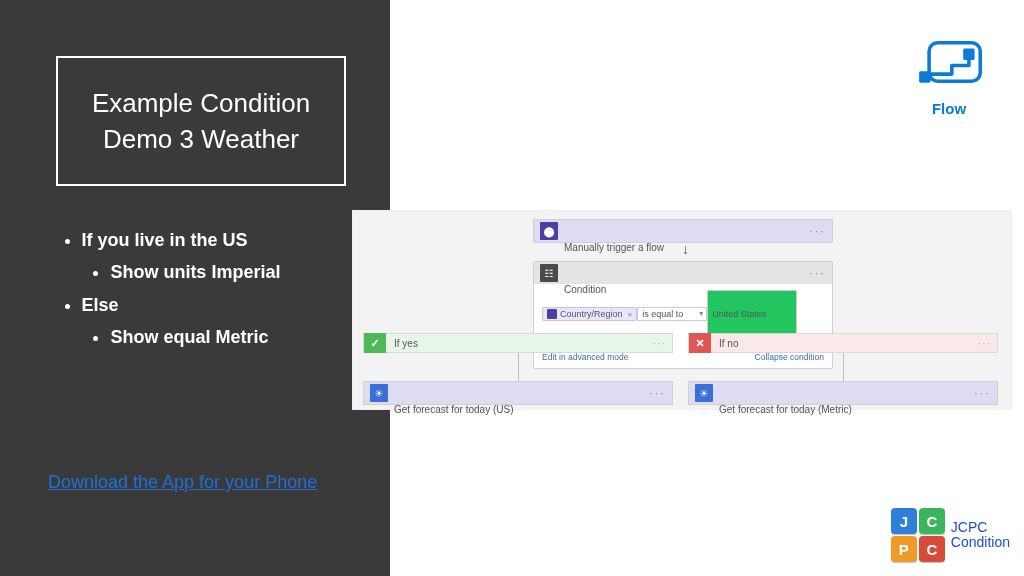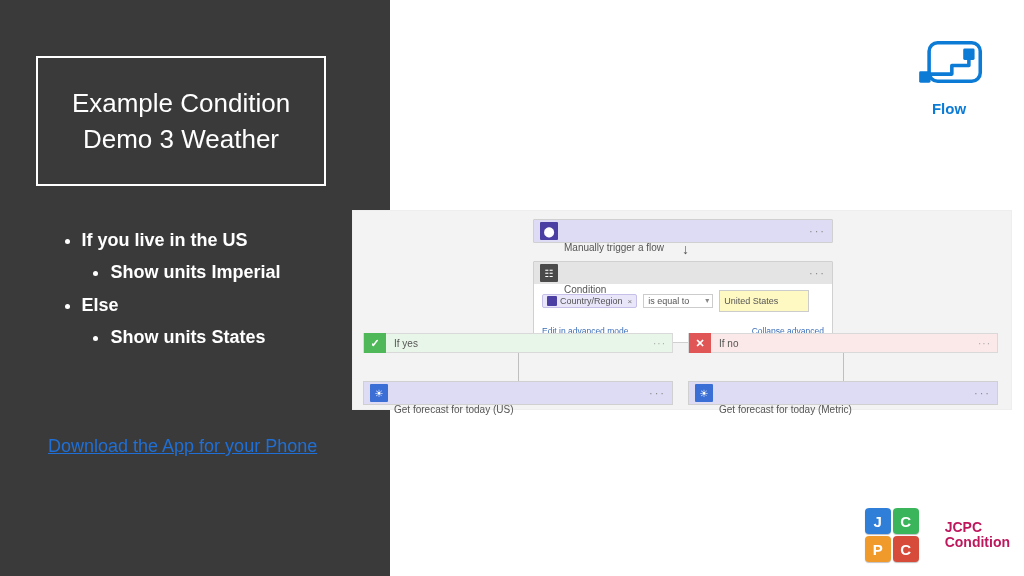--- a/index.html
+++ b/index.html
@@ -1,23 +1,23 @@
 <!DOCTYPE html>
 <html><head>
 <meta charset="utf-8">
 <style>
   * { box-sizing: border-box; margin: 0; padding: 0; }
   html, body { width: 1024px; height: 576px; font-family: "Segoe UI", Arial, sans-serif; background: #fff; overflow: hidden; }
   .slide { position: relative; width: 1024px; height: 576px; background: #fff; }
   .left-panel { position: absolute; left: 0; top: 0; width: 390px; height: 576px; background: #3a3a3a; color: #fff; }
-  .title-box { position: absolute; left: 36px; top: 56px; width: 290px; height: 130px; border: 2px solid #fff; display: flex; align-items: center; justify-content: center; text-align: center; font-size: 26px; font-weight: 300; line-height: 1.4; padding: 10px; }
+  .title-box { position: absolute; left: 56px; top: 56px; width: 290px; height: 130px; border: 2px solid #fff; display: flex; align-items: center; justify-content: center; text-align: center; font-size: 26px; font-weight: 300; line-height: 1.4; padding: 10px; }
   .bullets { position: absolute; left: 60px; top: 224px; font-size: 18px; line-height: 1.8; }
   .bullets ul { list-style: disc; padding-left: 1.2em; font-weight: bold; }
   .bullets ul ul { list-style: disc; padding-left: 1.6em; }
-  .dl-link { position: absolute; left: 48px; top: 436px; color: #1f6fd6; text-decoration: underline; font-size: 18px; cursor: pointer; }
+  .dl-link { position: absolute; left: 48px; top: 472px; color: #1f6fd6; text-decoration: underline; font-size: 18px; cursor: pointer; }
 
   .flow-logo { position: absolute; right: 36px; top: 40px; width: 78px; text-align: center; }
   .flow-svg { width: 72px; height: 54px; }
   .flow-label { color: #0b7bd6; font-weight: 700; font-size: 15px; margin-top: 2px; }
 
   
   .flow-canvas { position: absolute; left: 352px; top: 210px; width: 660px; height: 200px; background: #f3f3f3; border: 1px solid #eee; font-size: 10px; color: #555; }
   .card { position: absolute; background: #fff; border: 1px solid #d0d0d0; border-radius: 1px; }
   .card-header { display: flex; align-items: center; height: 22px; padding: 0 6px; }
   .card-header .icon-sq { width: 18px; height: 18px; display: flex; align-items: center; justify-content: center; margin-right: 6px; color: #fff; font-size: 10px; border-radius: 1px; flex: 0 0 18px; }
@@ -26,27 +26,27 @@
 
   .trigger { left: 180px; top: 8px; width: 300px; }
   .trigger .card-header { background: #dedcf5; }
   .trigger .icon-sq { background: #4b3fa3; }
 
   .arrow-down { position: absolute; left: 329px; top: 30px; font-size: 14px; color: #555; }
 
   .condition { left: 180px; top: 50px; width: 300px; }
   .condition .card-header { background: #e4e4e4; }
   .condition .icon-sq { background: #4a4a4a; }
-  .cond-body { background: #fff; padding: 6px 8px 4px 8px; display: flex; gap: 6px; align-items: center; }
+  .cond-body { background: #fff; padding: 6px 8px 4px 8px; display: flex; align-items: center; }
   .pill { background: #e9e6fa; border: 1px solid #c6c0e8; border-radius: 2px; padding: 1px 4px; font-size: 9px; display: inline-flex; align-items: center; gap: 3px; }
   .pill .pi { width: 10px; height: 10px; background: #4b3fa3; display: inline-block; border-radius: 1px; }
   .pill .px { color: #777; font-size: 8px; margin-left: 2px; }
   .sel { border: 1px solid #ccc; background: #fff; padding: 1px 0 1px 4px; font-size: 9px; position: relative; min-width: 70px; }
   .sel::after { content: "▾"; position: absolute; right: 3px; top: 1px; color: #888; font-size: 8px; }
-  .txtin { border: 1px solid #ccc; background: #fef9c3; padding: 5px 4px; font-size: 9px; min-width: 90px; }
+  .txtin { border: 1px solid #ccc; background: #22c55e; padding: 18px 4px; font-size: 9px; min-width: 90px; }
   .cond-foot { display: flex; justify-content: space-between; padding: 2px 8px 6px 8px; font-size: 8.5px; color: #3a6db7; }
   .cond-foot span { cursor: pointer; margin-top: 8px; }
 
   .branch { width: 310px; }
   .branch-header { height: 20px; display: flex; align-items: center; border: 1px solid #d9d9d9; }
   .branch-header .bh-icon { width: 22px; height: 20px; display: flex; align-items: center; justify-content: center; color: #fff; font-size: 11px; font-weight: bold; }
   .branch-header .bh-text { padding-left: 8px; flex:1; }
   .branch-header .bh-dots { color:#aaa; padding-right:6px; letter-spacing:1px; }
   .yes-branch { position: absolute; left: 10px; top: 122px; }
   .yes-branch .branch-header { background: #e8f6e9; }
@@ -64,39 +64,39 @@
   .no-conn  { left: 490px; top: 142px; height: 28px; }
 
   
   .jcpc { position: absolute; right: 14px; bottom: 14px; display: flex; align-items: center; gap: 6px; }
   .jcpc-grid { display: grid; grid-template-columns: 26px 26px; grid-template-rows: 26px 26px; gap: 2px; }
   .jcpc-grid div { border-radius: 4px; display: flex; align-items: center; justify-content: center; color: #fff; font-weight: 700; font-size: 15px; box-shadow: 0 1px 1px rgba(0,0,0,.25); }
   .jb { background: #2f7fd9; } 
   .cg { background: #3bb55b; } 
   .po { background: #ef9a2b; } 
   .cr { background: #d64b3a; } 
-  .jcpc-text { color: #be185d; font-weight: 700; line-height: 1.05; font-size: 14px; margin-left: 20px; }
+  .jcpc-text { color: #1d4ed8; font-weight: 400; line-height: 1.05; font-size: 14px; }
 </style>
 </head>
 <body>
 
 <div class="slide">
 
   <div class="left-panel">
     <div class="title-box">Example Condition Demo 3 Weather</div>
     <div class="bullets">
       <ul>
         <li><span>If you live in the US</span>
           <ul>
               <li>Show units Imperial</li>
             </ul>
         </li>
         <li><span>Else</span>
           <ul>
-              <li>Show units States</li>
+              <li>Show equal Metric</li>
             </ul>
         </li>
       </ul>
     </div>
     <a class="dl-link">Download the App for your Phone</a>
   </div>
 
   <div class="flow-logo">
     <svg class="flow-svg" viewBox="0 0 100 76">
       <rect x="22" y="4" width="72" height="54" rx="12" ry="12" fill="none" stroke="#0b7bd6" stroke-width="5"></rect>
@@ -129,21 +129,21 @@
         <span class="pill">
           <span class="pi"></span>
           <span>Country/Region</span>
           <span class="px">×</span>
         </span>
         <span class="sel">is equal to</span>
         <span class="txtin">United States</span>
       </div>
       <div class="cond-foot">
         <span>Edit in advanced mode</span>
-        <span>Collapse advanced</span>
+        <span>Collapse condition</span>
       </div>
     </div>
 
     <div class="branch yes-branch">
       <div class="branch-header">
         <span class="bh-icon">✓</span>
         <span class="bh-text">If yes</span>
         <span class="bh-dots">···</span>
       </div>
       <div class="action-card">

